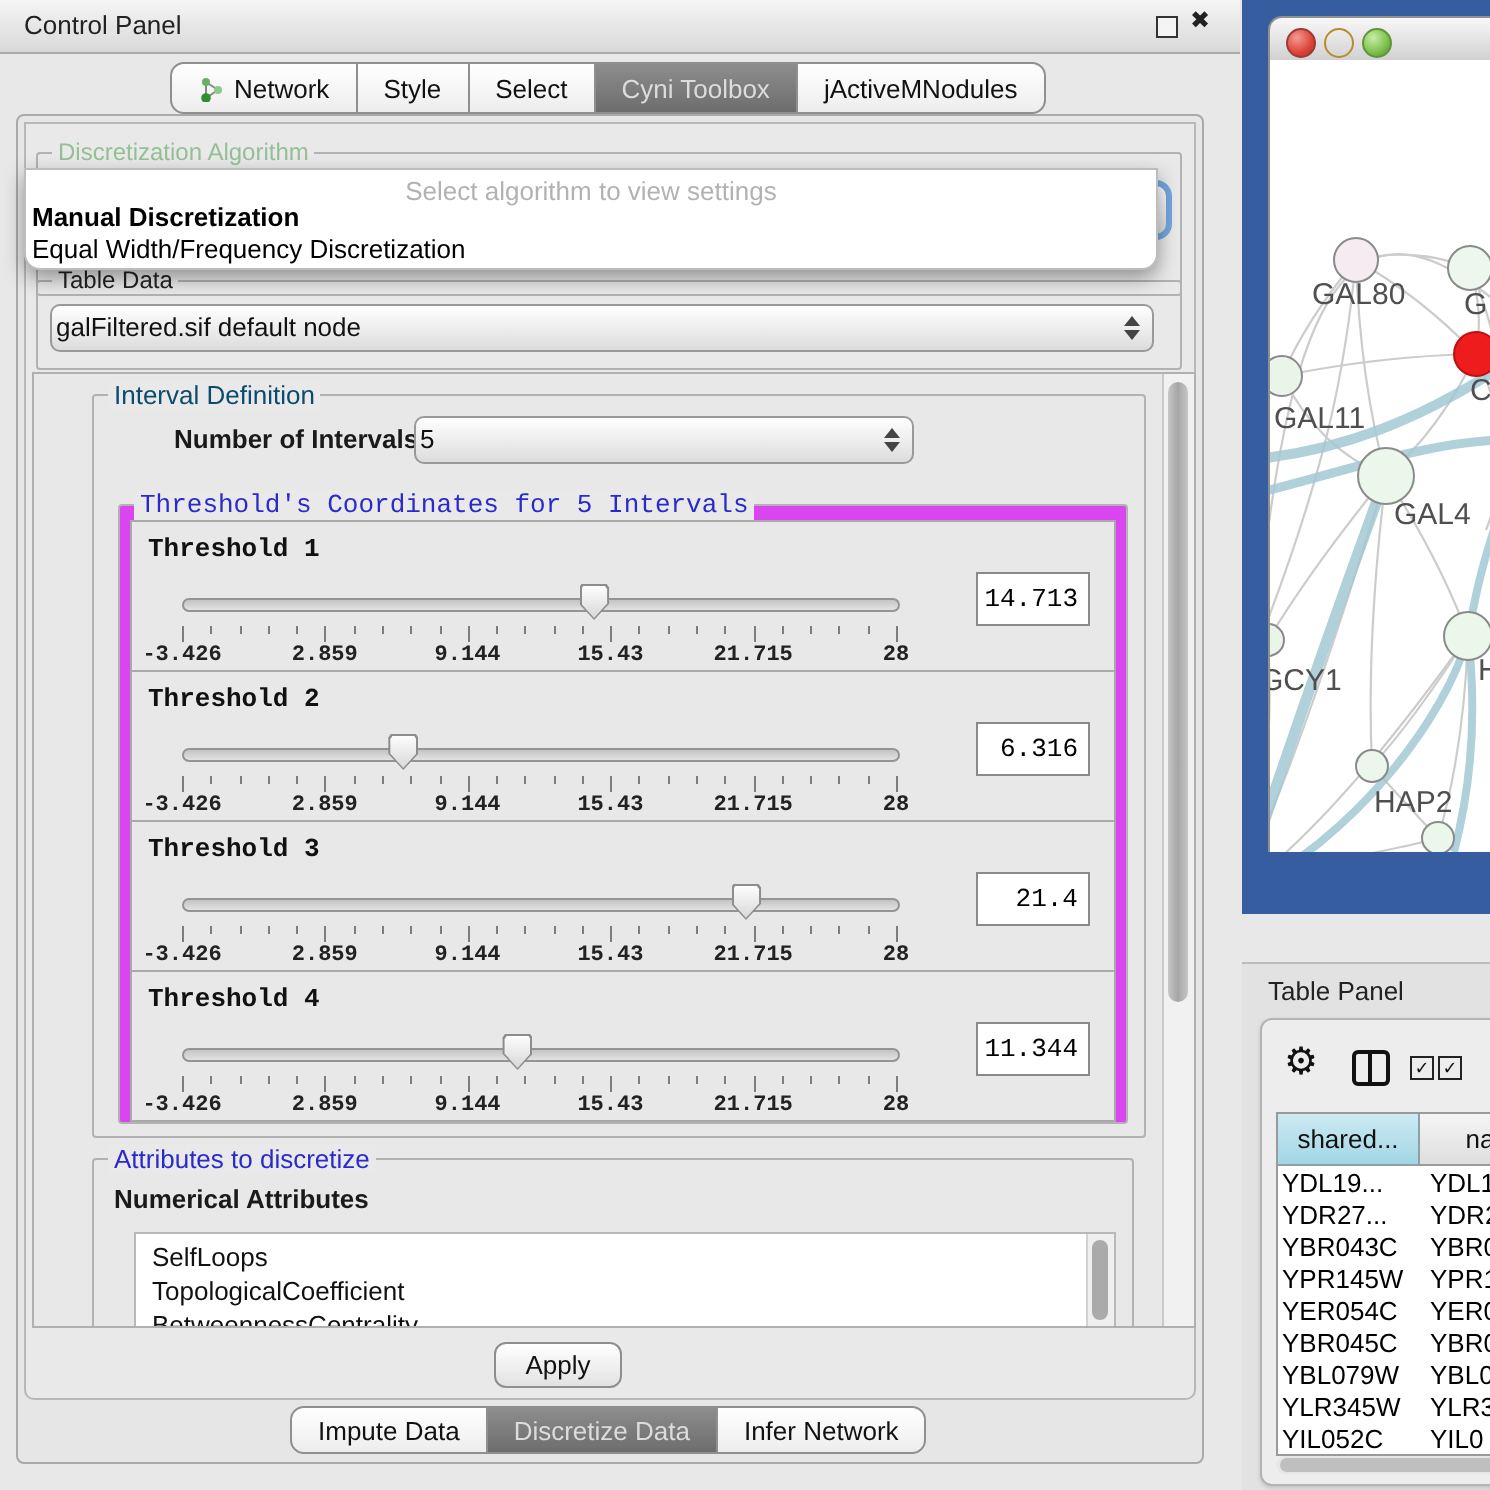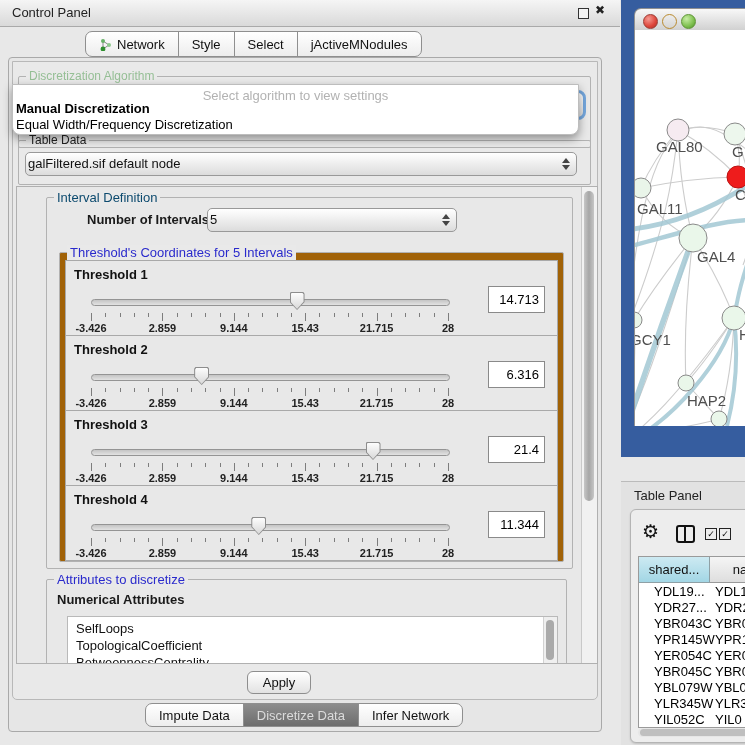--- a/index.html
+++ b/index.html
@@ -96,21 +96,21 @@
   #tp-gear{position:absolute;left:11px;top:12px;font-size:19px;color:#111;line-height:19px;}
   #tp-colicon{position:absolute;left:45px;top:15px;width:15px;height:14px;border:2px solid #111;border-radius:3px;}
   #tp-colicon:before{content:"";position:absolute;left:6px;top:0;width:2px;height:14px;background:#111;}
   .tp-cb{position:absolute;top:18px;width:10px;height:10px;border:1.5px solid #222;font-size:9px;line-height:10px;text-align:center;color:#111;}
   #tp-table{position:absolute;left:7px;top:46px;width:123px;height:170px;background:#fff;border:1px solid #9a9a9a;overflow:hidden;}
   .hcell{position:absolute;top:0;height:25px;font-size:13px;text-align:center;line-height:25px;color:#111;border-right:1px solid #8fa0a5;}
   .hcell.sel{background:linear-gradient(#cdeaf2,#a2d6e5);}
   .hcell.plain{background:linear-gradient(#f5f5f5,#dedede);border-bottom:1px solid #9a9a9a;}
   .hcell.sel{border-bottom:1px solid #8fa0a5;}
   .trow{position:absolute;left:0;width:100%;height:16px;font-size:13px;color:#000;}
-  .trow .c1{position:absolute;left:15px;white-space:nowrap;}
+  .trow .c1{position:absolute;left:2px;white-space:nowrap;}
   .trow .c2{position:absolute;left:76px;white-space:nowrap;}
   #tp-hscroll{position:absolute;left:7px;top:218px;width:123px;height:9px;background:#e6e6e6;border-radius:5px;}
   #tp-hscroll .thumb{position:absolute;left:2px;top:1px;width:112px;height:7px;border-radius:4px;background:#bfbfbf;}
 </style>
 </head>
 <body>
 
 <div id="app">
 
   <div id="titlebar" class="abs">
@@ -130,20 +130,23 @@
           <circle cx="10" cy="7" r="2" fill="#8cc98c"></circle>
         </svg>
         <span>Network</span>
       </div>
       <div class="seg">
         <span>Style</span>
       </div>
       <div class="seg">
         <span>Select</span>
       </div>
+      <div class="seg sel">
+        <span>Cyni Toolbox</span>
+      </div>
       <div class="seg">
         <span>jActiveMNodules</span>
       </div>
     </div>
 
   <div id="outer-panel" class="abs"></div>
   <div id="inner-panel" class="abs"></div>
 
   <div class="abs group" style="left:18px;top:76px;width:571px;height:70px;">
     <span class="group-title t-faded">Discretization Algorithm</span>
@@ -177,21 +180,21 @@
     <div class="group" style="position:absolute;left:29px;top:10px;width:525px;height:370px;">
       <span class="group-title t-green" style="font-size:13px;">Interval Definition</span>
       <span style="position:absolute;left:40px;top:14px;font-size:13px;font-weight:bold;">Number of Intervals</span>
       <div class="combo" style="position:absolute;left:160px;top:10px;width:246px;height:22px;">
         <span>5</span>
         <span class="spinner">
             <span class="up"></span>
             <span class="dn"></span>
           </span>
       </div>
-      <div class="group" style="position:absolute;left:12px;top:54px;width:503px;height:308px;background:#a16207;">
+      <div class="group" style="position:absolute;left:12px;top:54px;width:503px;height:308px;background:#d946ef;font-family:Liberation Mono, monospace;">
         <span class="group-title t-blue" style="font-size:13px;">Threshold's Coordinates for 5 Intervals</span>
         <div id="th-container" style="position:absolute;left:5px;top:8px;">
             <div class="th-block">
     <div class="th-label">Threshold 1</div>
     <div class="th-slider">
       <div class="th-track"></div>
       <div class="th-ticks">
                   <div class="tick major" style="left: 0%;"></div>
                   <div class="tick minor" style="left: 4%;"></div>
                   <div class="tick minor" style="left: 8%;"></div>

